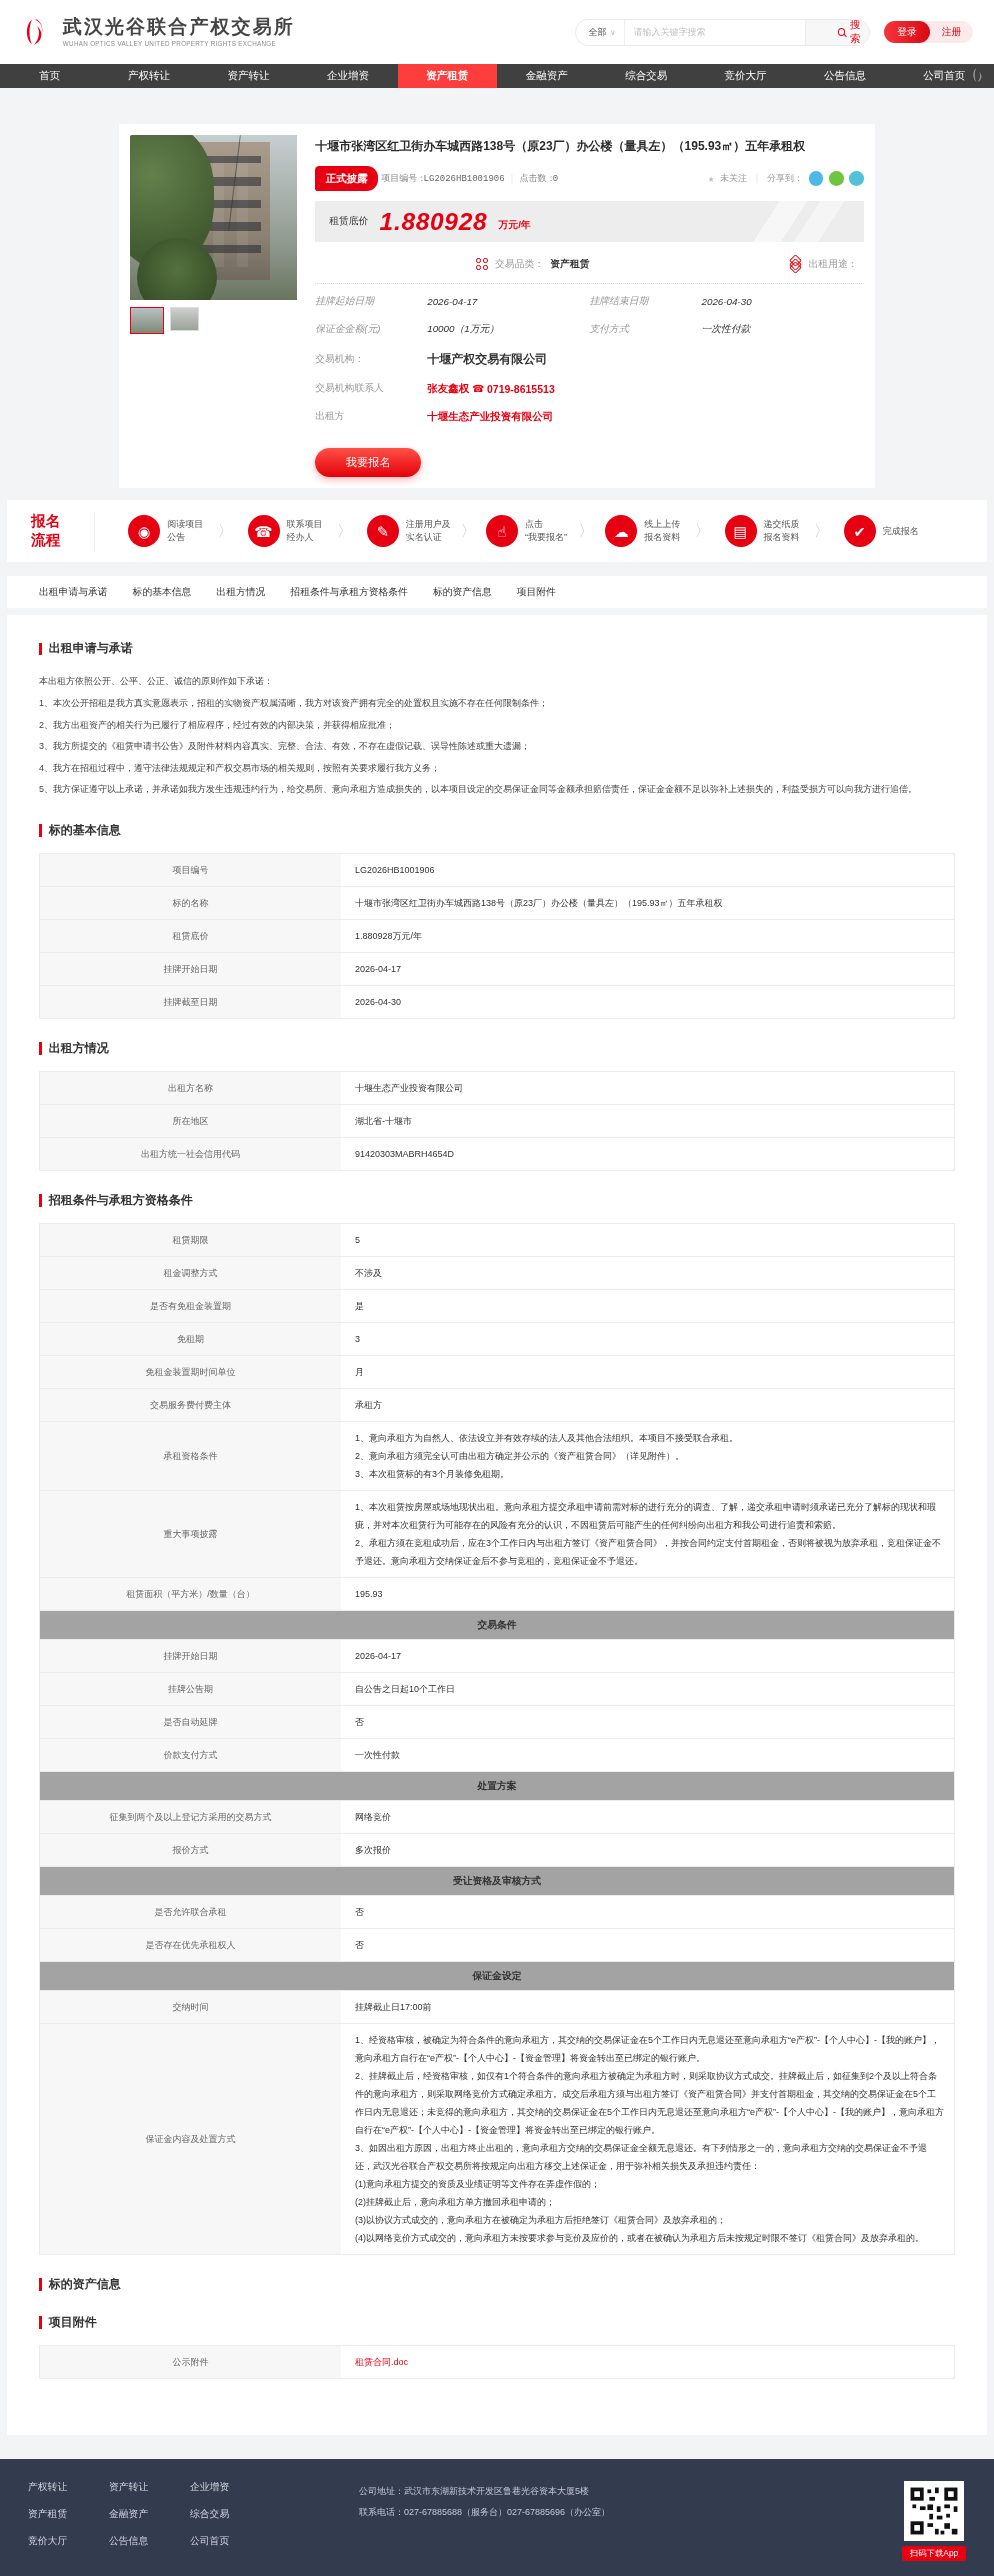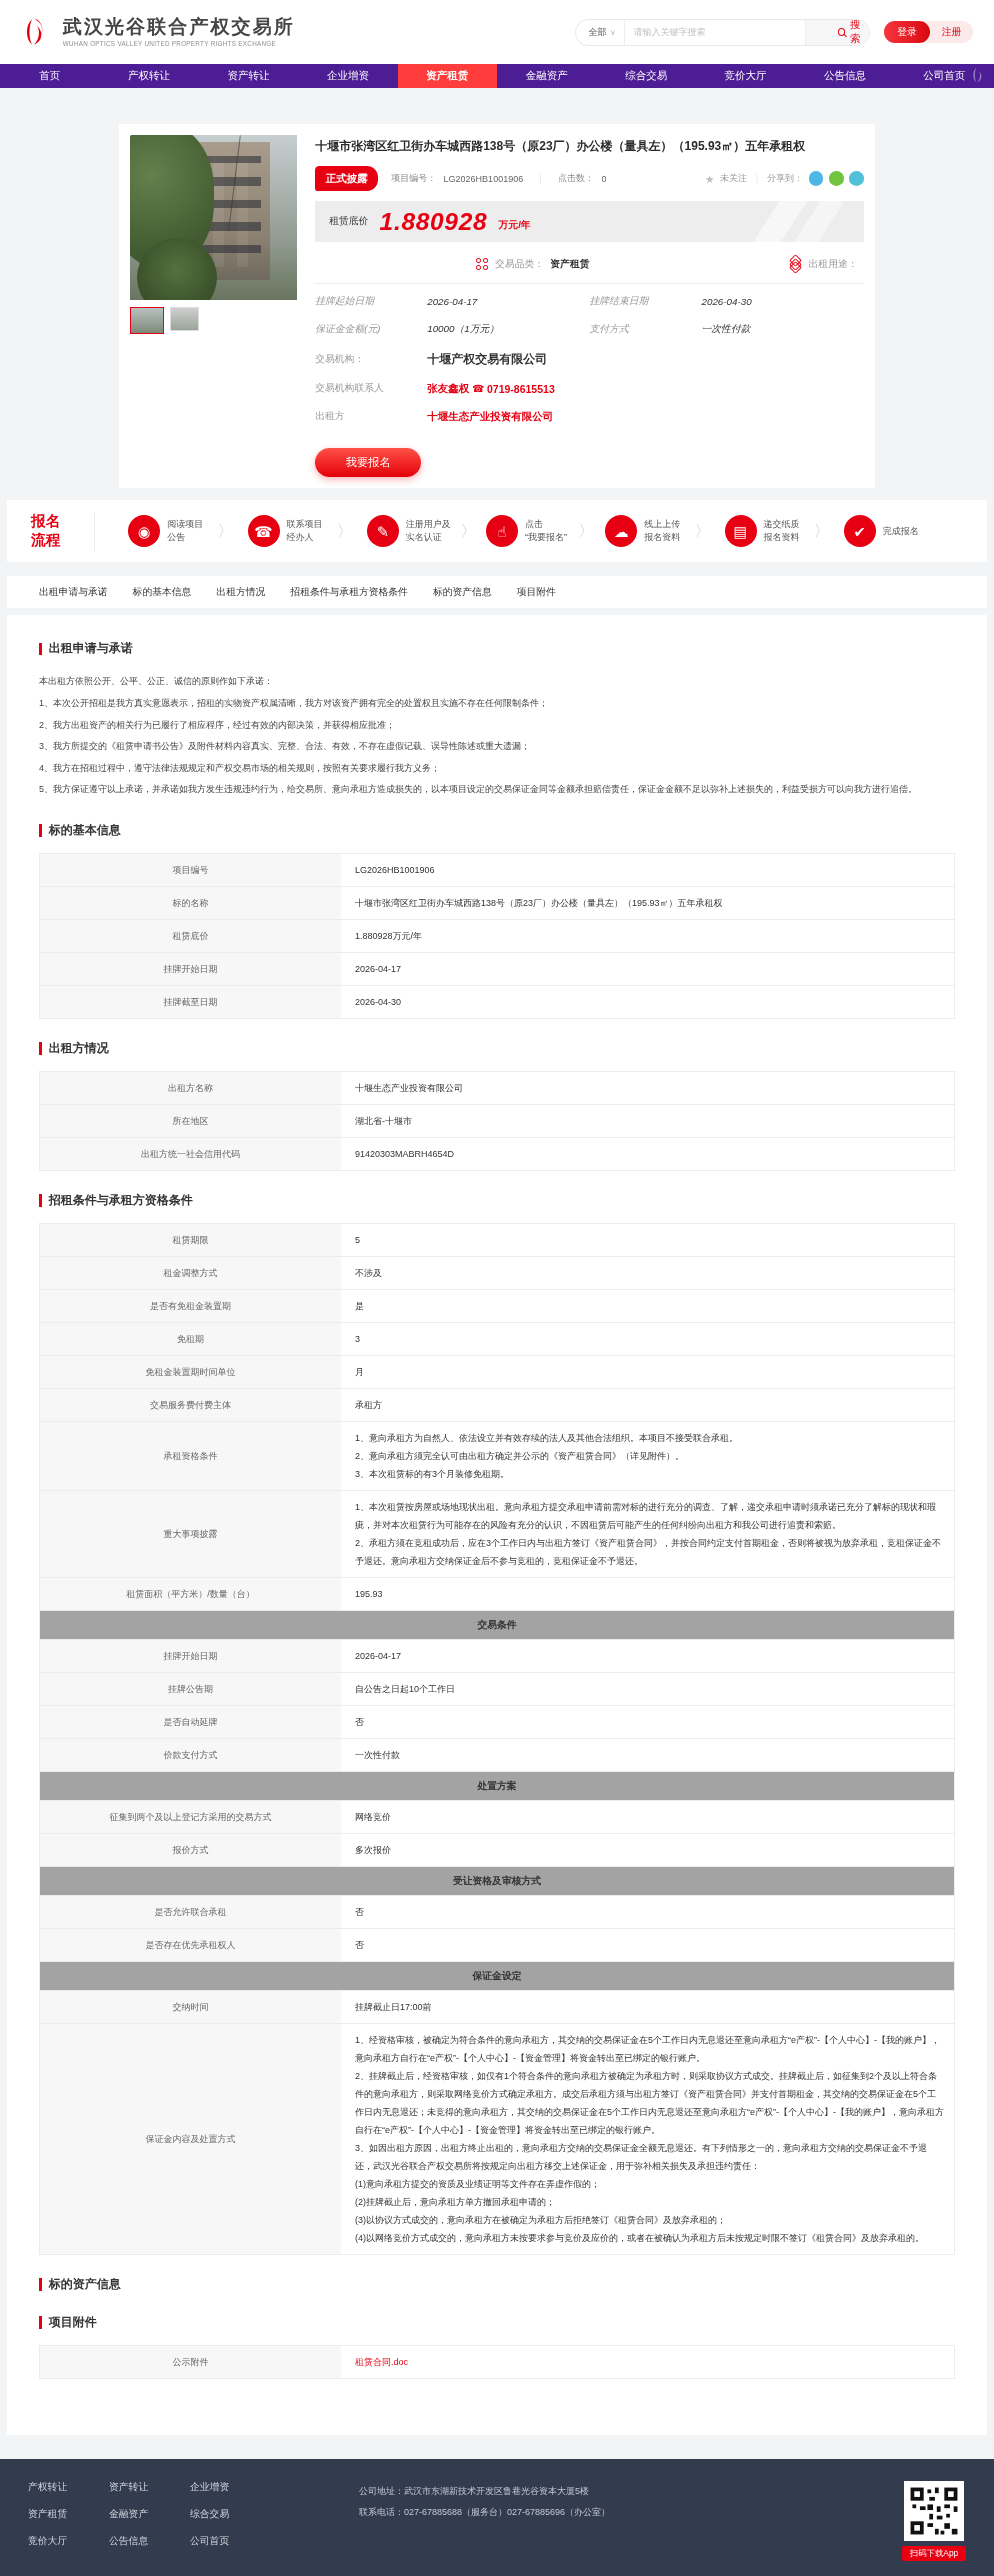--- a/index.html
+++ b/index.html
@@ -16,40 +16,40 @@
   .search-input{flex:1;border:none;outline:none;font-size:9px;padding:0 8.4px;color:#333;background:transparent;}
   .search-input::placeholder{color:#c2c2c2;}
   .search-btn{width:64px;height:100%;background:#f7f7f7;color:#e60012;font-size:10.5px;display:flex;align-items:center;justify-content:center;gap:4.9px;cursor:pointer;border-left:0.7px solid #efefef;padding-left:32px;}
   .mag{width:7.7px;height:7.7px;border:1.4px solid #e60012;border-radius:50%;position:relative;display:inline-block;}
   .mag::after{content:"";position:absolute;width:4.2px;height:1.4px;background:#e60012;transform:rotate(45deg);right:-3.5px;bottom:-1.4px;}
   .auth{display:flex;align-items:center;margin-left:14px;background:#fceaea;border-radius:11.2px;}
   .btn-login{width:46px;height:22px;border-radius:11.2px;background:linear-gradient(90deg,#f7353d,#d80812);color:#fff;font-size:9.8px;display:flex;align-items:center;justify-content:center;cursor:pointer;}
   .btn-register{width:43px;height:22px;color:#e60012;font-size:9.8px;display:flex;align-items:center;justify-content:center;cursor:pointer;}
 
   
-  .mainnav{height:24px;background:#4c1d95;display:flex;position:relative;}
+  .mainnav{height:24px;background:#404040;display:flex;position:relative;}
   .nav-item{flex:1;display:flex;align-items:center;justify-content:center;color:#fff;font-size:10.5px;cursor:pointer;}
   .nav-item.active{background:#ff3d3d;font-weight:bold;}
   .nav-mark{position:absolute;right:5.6px;top:2.1px;opacity:.45;}
 
   
   .listing-card{width:756px;margin:36px auto 0;background:#fff;padding:11.2px;display:flex;gap:17px;}
   .photo-col{width:168px;flex:none;}
   .photo{width:167px;height:165px;position:relative;overflow:hidden;background:linear-gradient(180deg,#c6ced0 0%,#adb5b2 32%,#909a90 65%,#69755f 100%);}
   .ph-building{position:absolute;left:36%;top:4%;width:48%;height:84%;background:linear-gradient(180deg,#a99c8c,#8b8071 70%,#6f6a5e);}
   .ph-building::after{content:"";position:absolute;inset:10% 12%;background-image:repeating-linear-gradient(0deg,transparent 0 14px,rgba(35,40,48,.55) 14px 22.4px),repeating-linear-gradient(90deg,transparent 0 12.6px,rgba(255,255,255,.07) 12.6px 24px);}
   .ph-tree1{position:absolute;left:-12%;top:-6%;width:62%;height:86%;background:radial-gradient(circle at 40% 35%,#64804c,#415a30 72%);border-radius:45%;}
   .ph-tree2{position:absolute;left:4%;bottom:-10%;width:48%;height:48%;background:radial-gradient(circle at 50% 40%,#55713f,#374d27 75%);border-radius:50%;}
   .ph-pole{position:absolute;left:62%;top:0;width:1.4px;height:58%;background:rgba(50,55,60,.6);transform:rotate(7deg);}
   .thumbs{display:flex;gap:5.6px;margin-top:7px;align-items:flex-start;}
   .thumb{width:34px;height:27px;border:1.4px solid #e60012;position:relative;overflow:hidden;background:linear-gradient(180deg,#b9c1c2,#7d8a77);cursor:pointer;}
   .thumb.alt{width:29px;height:24px;border:0.7px solid #ddd;background:linear-gradient(180deg,#cfcfcf,#9aa39a);}
   .info-col{flex:1;min-width:0;}
   .l-title{font-size:12px;font-weight:bold;color:#2b2b2b;margin:2.8px 0 11.2px;white-space:nowrap;}
-  .meta-row{display:flex;align-items:center;font-size:9px;color:#888;gap:13px;}
+  .meta-row{display:flex;align-items:center;font-size:9px;color:#888;gap:3px;font-family:Liberation Mono, monospace;}
   .badge{background:#e60012;color:#fff;font-size:10.5px;font-weight:bold;padding:5.6px 10.5px;border-radius:4.2px 11.2px 11.2px 2.8px;}
   .sep{color:#ddd;}
   .meta-right{margin-left:auto;display:flex;align-items:center;gap:5.6px;color:#9a9a9a;}
   .star{color:#bfbfbf;font-size:10.5px;cursor:pointer;}
   .share-dot{width:14.7px;height:14.7px;border-radius:50%;display:inline-block;cursor:pointer;}
   .price-band{margin-top:9.8px;background:#ededed;height:41px;display:flex;align-items:center;padding:0 14px;gap:11.2px;position:relative;overflow:hidden;}
   .price-band::after{content:"";position:absolute;right:21px;top:-21px;width:126px;height:98px;background:linear-gradient(115deg,transparent 40%,rgba(255,255,255,.55) 40% 55%,transparent 55% 62%,rgba(255,255,255,.45) 62% 75%,transparent 75%);transform:rotate(8deg);}
   .price-label{font-size:9.8px;color:#333;}
   .price-val{font-size:24.5px;color:#e60012;font-weight:bold;font-style:italic;letter-spacing:0.7px;}
   .price-unit{font-size:9.8px;color:#e60012;font-weight:bold;align-self:center;margin-top:7px;}

